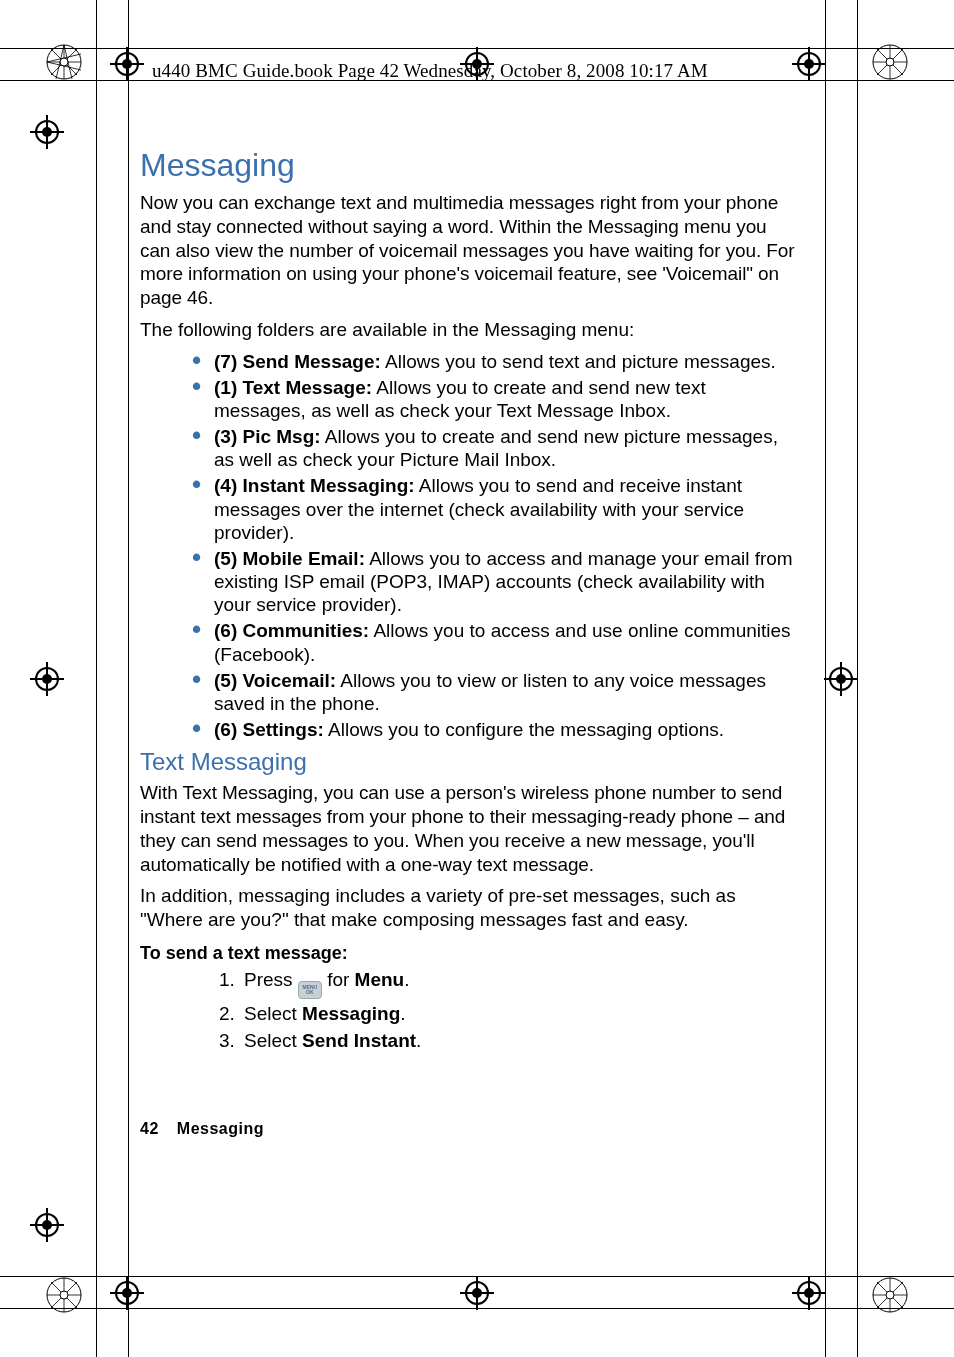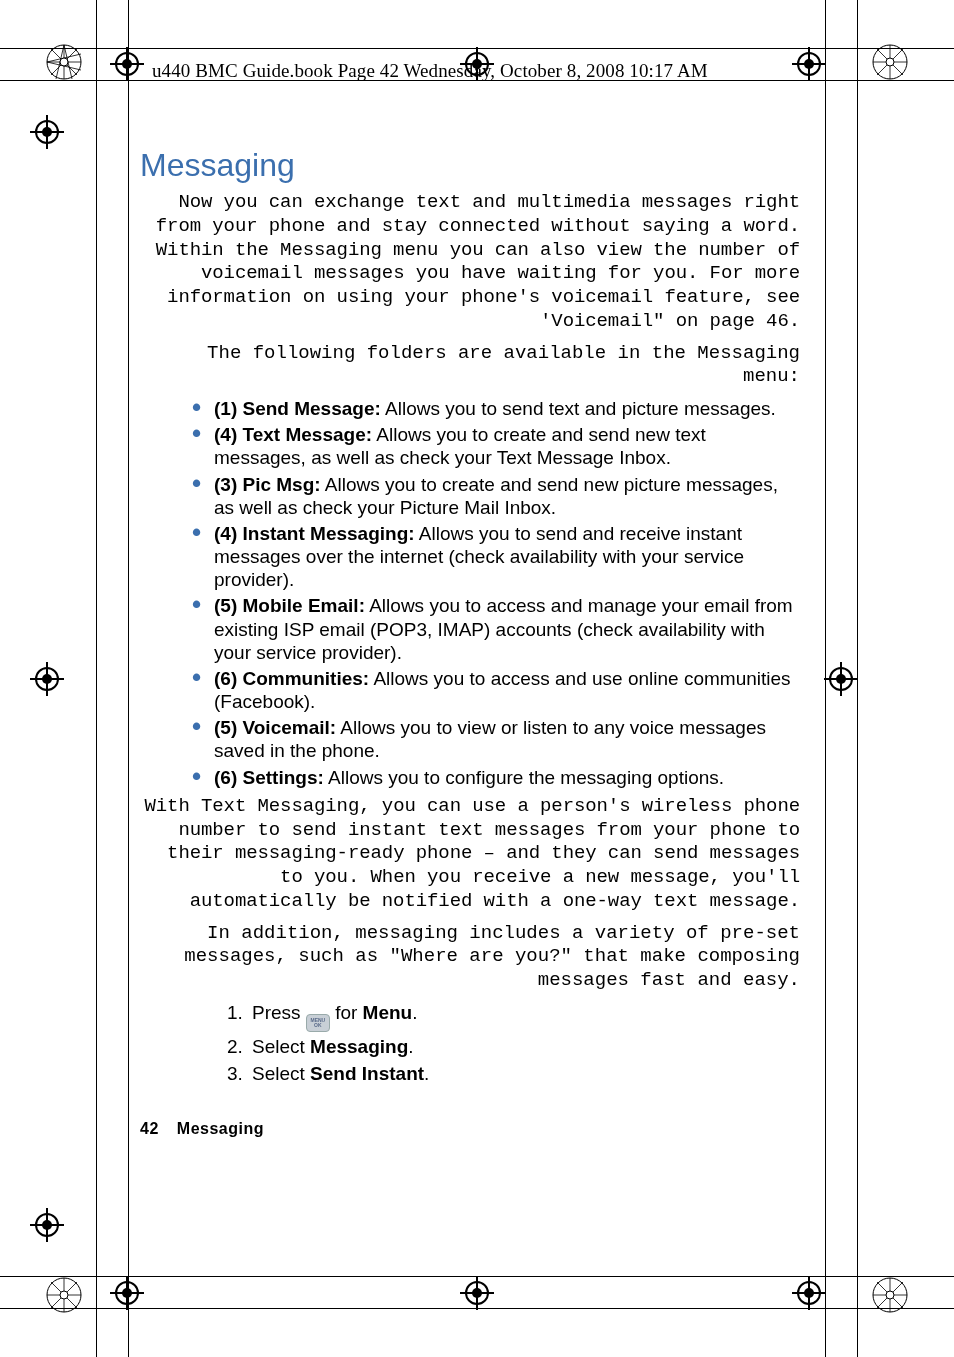--- a/index.html
+++ b/index.html
@@ -52,21 +52,21 @@
     color: #3b6fae;
     margin: 0 0 6px 0;
     font-family: "Helvetica Neue", Helvetica, Arial, sans-serif;
   }
   h2.subtitle {
     font-size: 24px;
     font-weight: 400;
     color: #3b6fae;
     margin: 4px 0 0 0;
   }
-  .para { margin: 4px 0 8px 0; text-align: right; font-family: Liberation Mono, monospace;}
+  .para { margin: 4px 0 8px 0; text-align: left;}
   .condensed { letter-spacing: -0.1px; }
 
   ul.bullets {
     list-style: none;
     margin: 2px 0 6px 0;
     padding: 0 0 0 52px;
   }
   ul.bullets > li {
     position: relative;
     padding-left: 22px;
@@ -89,21 +89,21 @@
     font-family: Arial, sans-serif;
     margin: 10px 0 4px 0;
     font-size: 18px;
   }
 
   ol.steps {
     margin: 2px 0 0 0;
     padding-left: 96px;
     font-size: 19px;
   }
-  ol.steps li { margin: 3px 12px; padding-left: 4px; }
+  ol.steps li { margin: 3px 4px; padding-left: 4px; }
 
   .menu-ok {
     display: inline-flex;
     align-items: center;
     justify-content: center;
     flex-direction: column;
     width: 24px;
     height: 18px;
     background: #c8cfd6;
     border: 1px solid #9aa;
@@ -247,33 +247,35 @@
   </svg>
 
 <div class="header-line">u440 BMC Guide.book  Page 42  Wednesday, October 8, 2008  10:17 AM</div>
 
 <div class="page">
   <h1 class="title">Messaging</h1>
   <div class="para condensed">Now you can exchange text and multimedia messages right from your phone and stay connected without saying a word. Within the Messaging menu you can also view the number of voicemail messages you have waiting for you. For more information on using your phone's voicemail feature, see 'Voicemail" on page 46.</div>
   <div class="para">The following folders are available in the Messaging menu:</div>
 
   <ul class="bullets">
-    <li><span class="heavy">(1) Send Message:</span><span> Allows you to send text and picture messages.</span></li>
-    <li><span class="heavy">(4) Text Message:</span><span> Allows you to create and send new text messages, as well as check your Text Message Inbox.</span></li>
+    <li><span class="heavy">(7) Send Message:</span><span> Allows you to send text and picture messages.</span></li>
+    <li><span class="heavy">(1) Text Message:</span><span> Allows you to create and send new text messages, as well as check your Text Message Inbox.</span></li>
     <li><span class="heavy">(3) Pic Msg:</span><span> Allows you to create and send new picture messages, as well as check your Picture Mail Inbox.</span></li>
     <li><span class="heavy">(4) Instant Messaging:</span><span> Allows you to send and receive instant messages over the internet (check availability with your service provider).</span></li>
     <li><span class="heavy">(5) Mobile Email:</span><span> Allows you to access and manage your email from existing ISP email (POP3, IMAP) accounts (check availability with your service provider).</span></li>
     <li><span class="heavy">(6) Communities:</span><span> Allows you to access and use online communities (Facebook).</span></li>
     <li><span class="heavy">(5) Voicemail:</span><span> Allows you to view or listen to any voice messages saved in the phone.</span></li>
     <li><span class="heavy">(6) Settings:</span><span> Allows you to configure the messaging options.</span></li>
   </ul>
 
+  <h2 class="subtitle">Text Messaging</h2>
   <div class="para condensed">With Text Messaging, you can use a person's wireless phone number to send instant text messages from your phone to their messaging-ready phone – and they can send messages to you. When you receive a new message, you'll automatically be notified with a one-way text message.</div>
   <div class="para">In addition, messaging includes a variety of pre-set messages, such as "Where are you?" that make composing messages fast and easy.</div>
 
+  <div class="subhead">To send a text message:</div>
   <ol class="steps">
     <li>
       <span>Press </span><span class="menu-ok">
           <span>MENU</span>
           <span>OK</span>
         </span><span> for </span><span class="heavy">Menu</span>.
     </li>
     <li>
       <span>Select </span><span class="heavy">Messaging</span>.
     </li>

